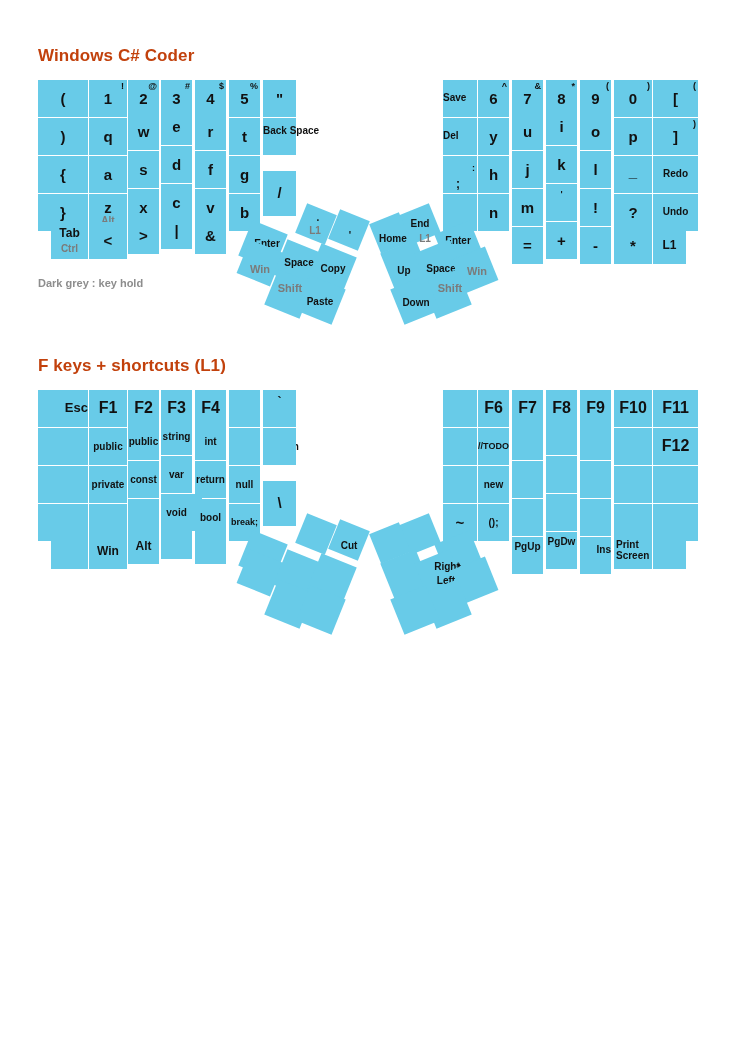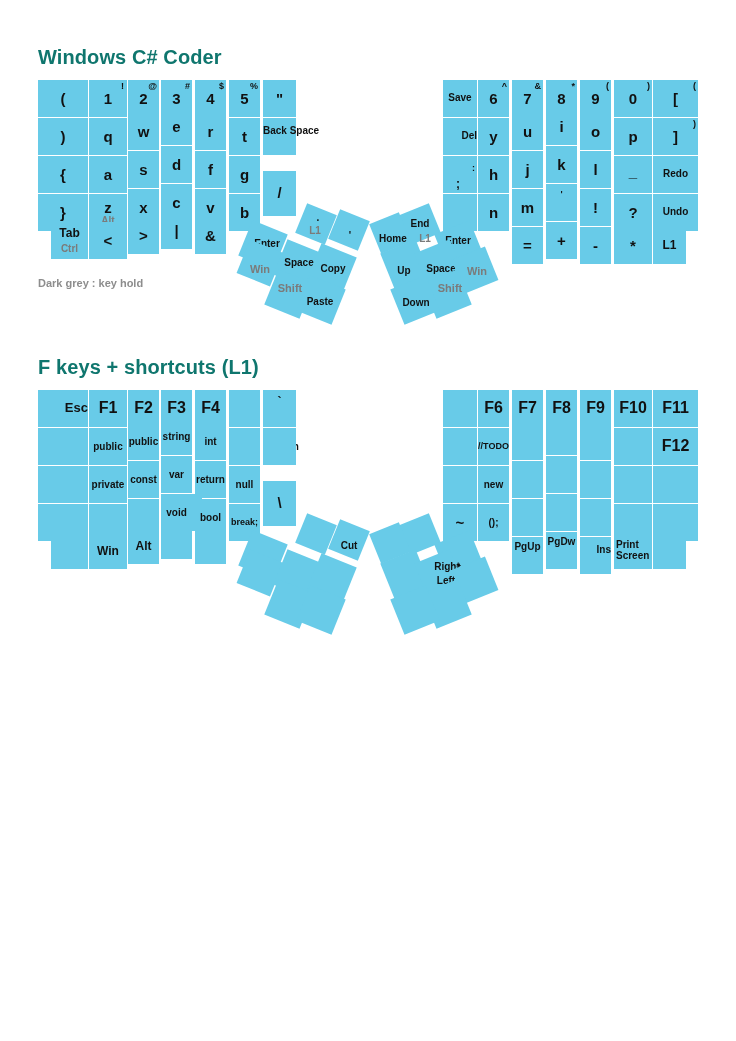--- a/index.html
+++ b/index.html
@@ -10,23 +10,23 @@
   body {
     width: 736px;
     height: 1041px;
     position: relative;
     font-family: "Liberation Sans", sans-serif;
     color: #1a1a1a;
     overflow: hidden;
   }
   .layer-title {
     position: absolute;
-    font-size: 20px;
-    font-weight: bold;
-    color: #0f766e;
+    font-size: 17px;
+    font-weight: bold;
+    color: #c2410c;
     letter-spacing: 0.1px;
   }
   .note {
     position: absolute;
     font-size: 11px;
     font-weight: bold;
     color: #8d8d8d;
   }
   .kb {
     position: absolute;
@@ -209,21 +209,21 @@
   <div class="key rot" style="left:313px; top:249px; width:38px; height:38px; transform:rotate(22deg);"></div>
   <span class="lbl main xs" style="left:315px; top:264px; width:36px; text-align:center;">Copy</span>
 
   <div class="key rot" style="left:270px; top:275px; width:38px; height:38px; transform:rotate(22deg);"></div>
   <span class="lbl hold" style="left:272px; top:283px; width:36px; text-align:center;">Shift</span>
 
   <div class="key rot" style="left:302px; top:281px; width:38px; height:38px; transform:rotate(22deg);"></div>
   <span class="lbl main xs" style="left:302px; top:297px; width:36px; text-align:center;">Paste</span>
 
   <div class="key" style="left:443px; top:80px; width:34px; height:37px;">
-    <span class="lbl main xs" style="left:0; top:13px; width:34px; text-align:center;">Save</span>
+    <span class="lbl main xs" style="left:0; top:13px; width:34px; text-align:left;">Save</span>
   </div>
   <div class="key" style="left:478px; top:80px; width:31px; height:37px;">
     <span class="lbl main" style="left:0; top:11px; width:31px; text-align:center;">6</span>
     <span class="lbl shifted" style="left:0; top:2px; width:29px; text-align:right;">^</span>
   </div>
   <div class="key" style="left:512px; top:80px; width:31px; height:37px;">
     <span class="lbl main" style="left:0; top:11px; width:31px; text-align:center;">7</span>
     <span class="lbl shifted" style="left:0; top:2px; width:29px; text-align:right;">&amp;</span>
   </div>
   <div class="key" style="left:546px; top:80px; width:31px; height:37px;">
@@ -237,21 +237,21 @@
   <div class="key" style="left:614px; top:80px; width:38px; height:37px;">
     <span class="lbl main" style="left:0; top:11px; width:38px; text-align:center;">0</span>
     <span class="lbl shifted" style="left:0; top:2px; width:36px; text-align:right;">)</span>
   </div>
   <div class="key" style="left:653px; top:80px; width:45px; height:37px;">
     <span class="lbl main" style="left:0; top:11px; width:45px; text-align:center;">[</span>
     <span class="lbl shifted" style="left:0; top:2px; width:43px; text-align:right;">(</span>
   </div>
 
   <div class="key" style="left:443px; top:118px; width:34px; height:37px;">
-    <span class="lbl main xs" style="left:0; top:13px; width:34px; text-align:right;">Del</span>
+    <span class="lbl main xs" style="left:0; top:13px; width:34px; text-align:left;">Del</span>
   </div>
   <div class="key" style="left:478px; top:118px; width:31px; height:37px;">
     <span class="lbl main" style="left:0; top:11px; width:31px; text-align:center;">y</span>
   </div>
   <div class="key" style="left:512px; top:113px; width:31px; height:37px;">
     <span class="lbl main" style="left:0; top:11px; width:31px; text-align:center;">u</span>
   </div>
   <div class="key" style="left:546px; top:108px; width:31px; height:37px;">
     <span class="lbl main" style="left:0; top:11px; width:31px; text-align:center;">i</span>
   </div>

